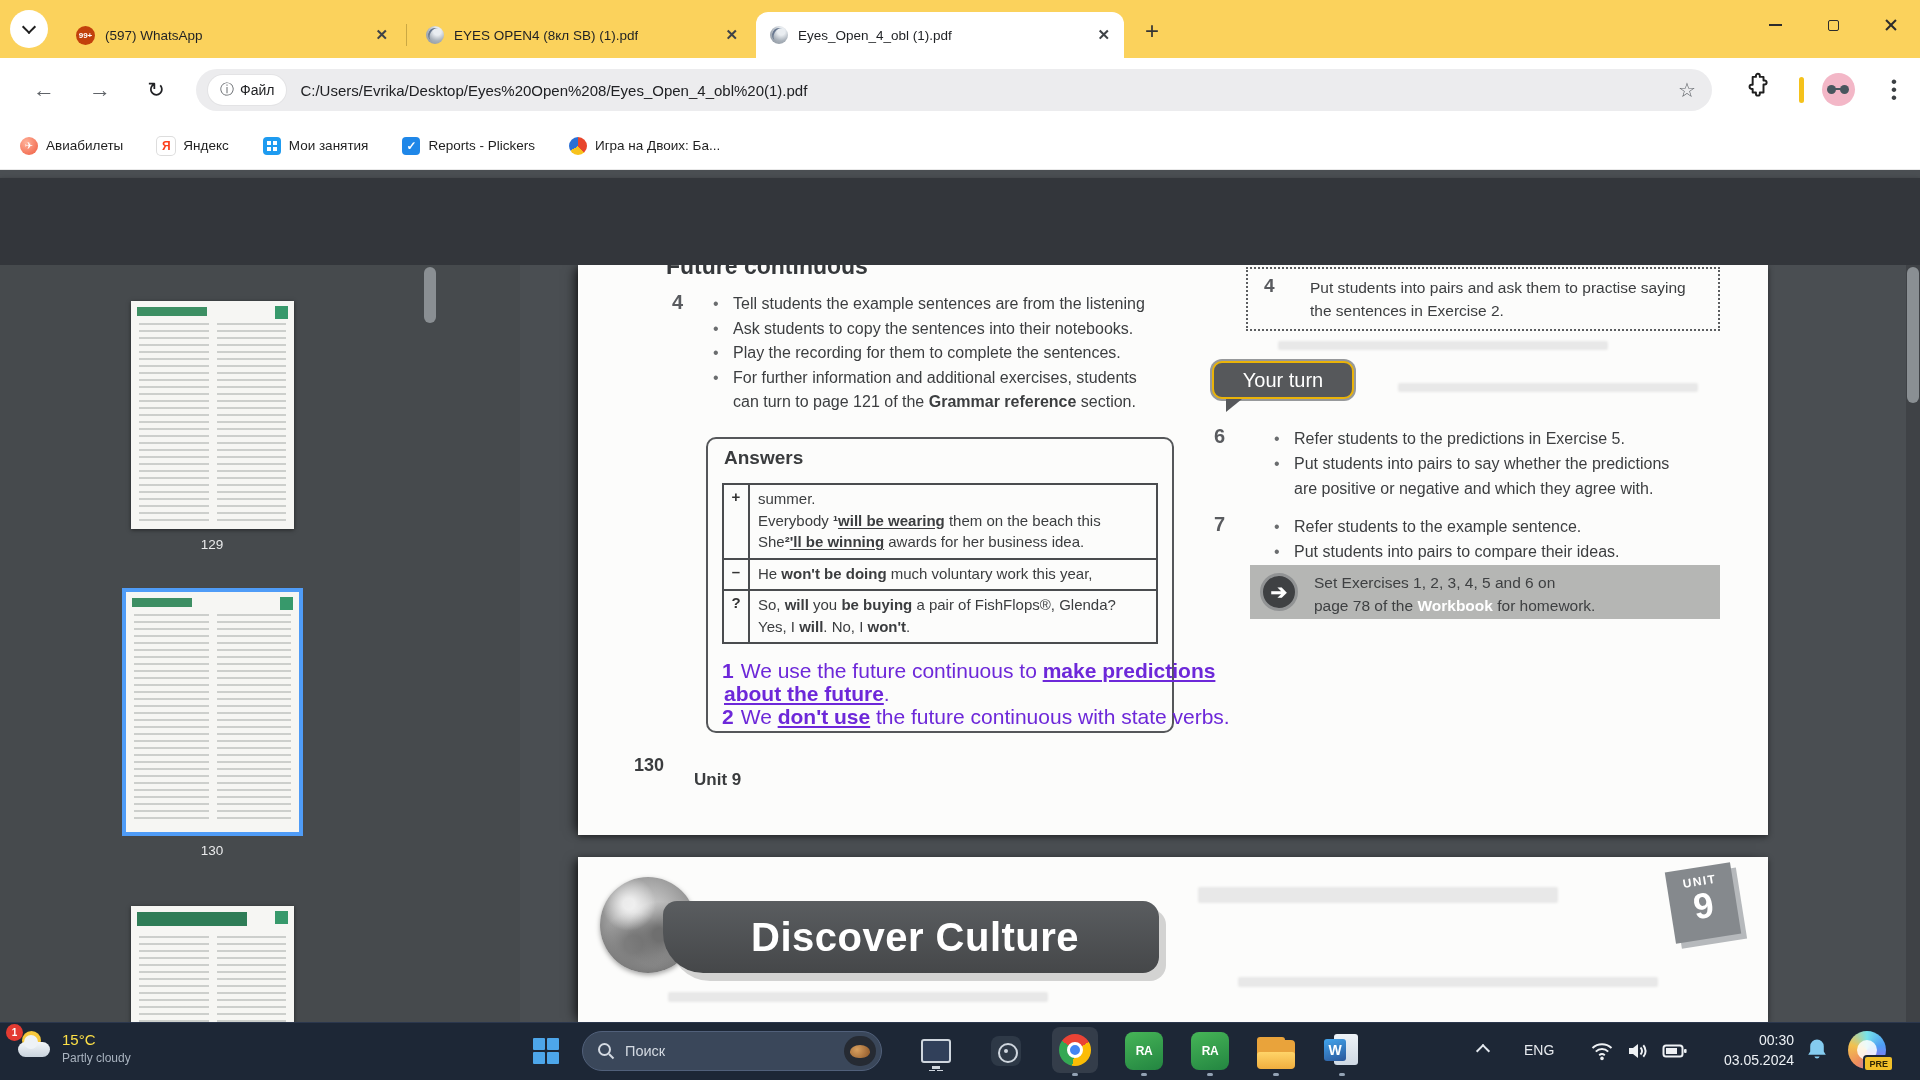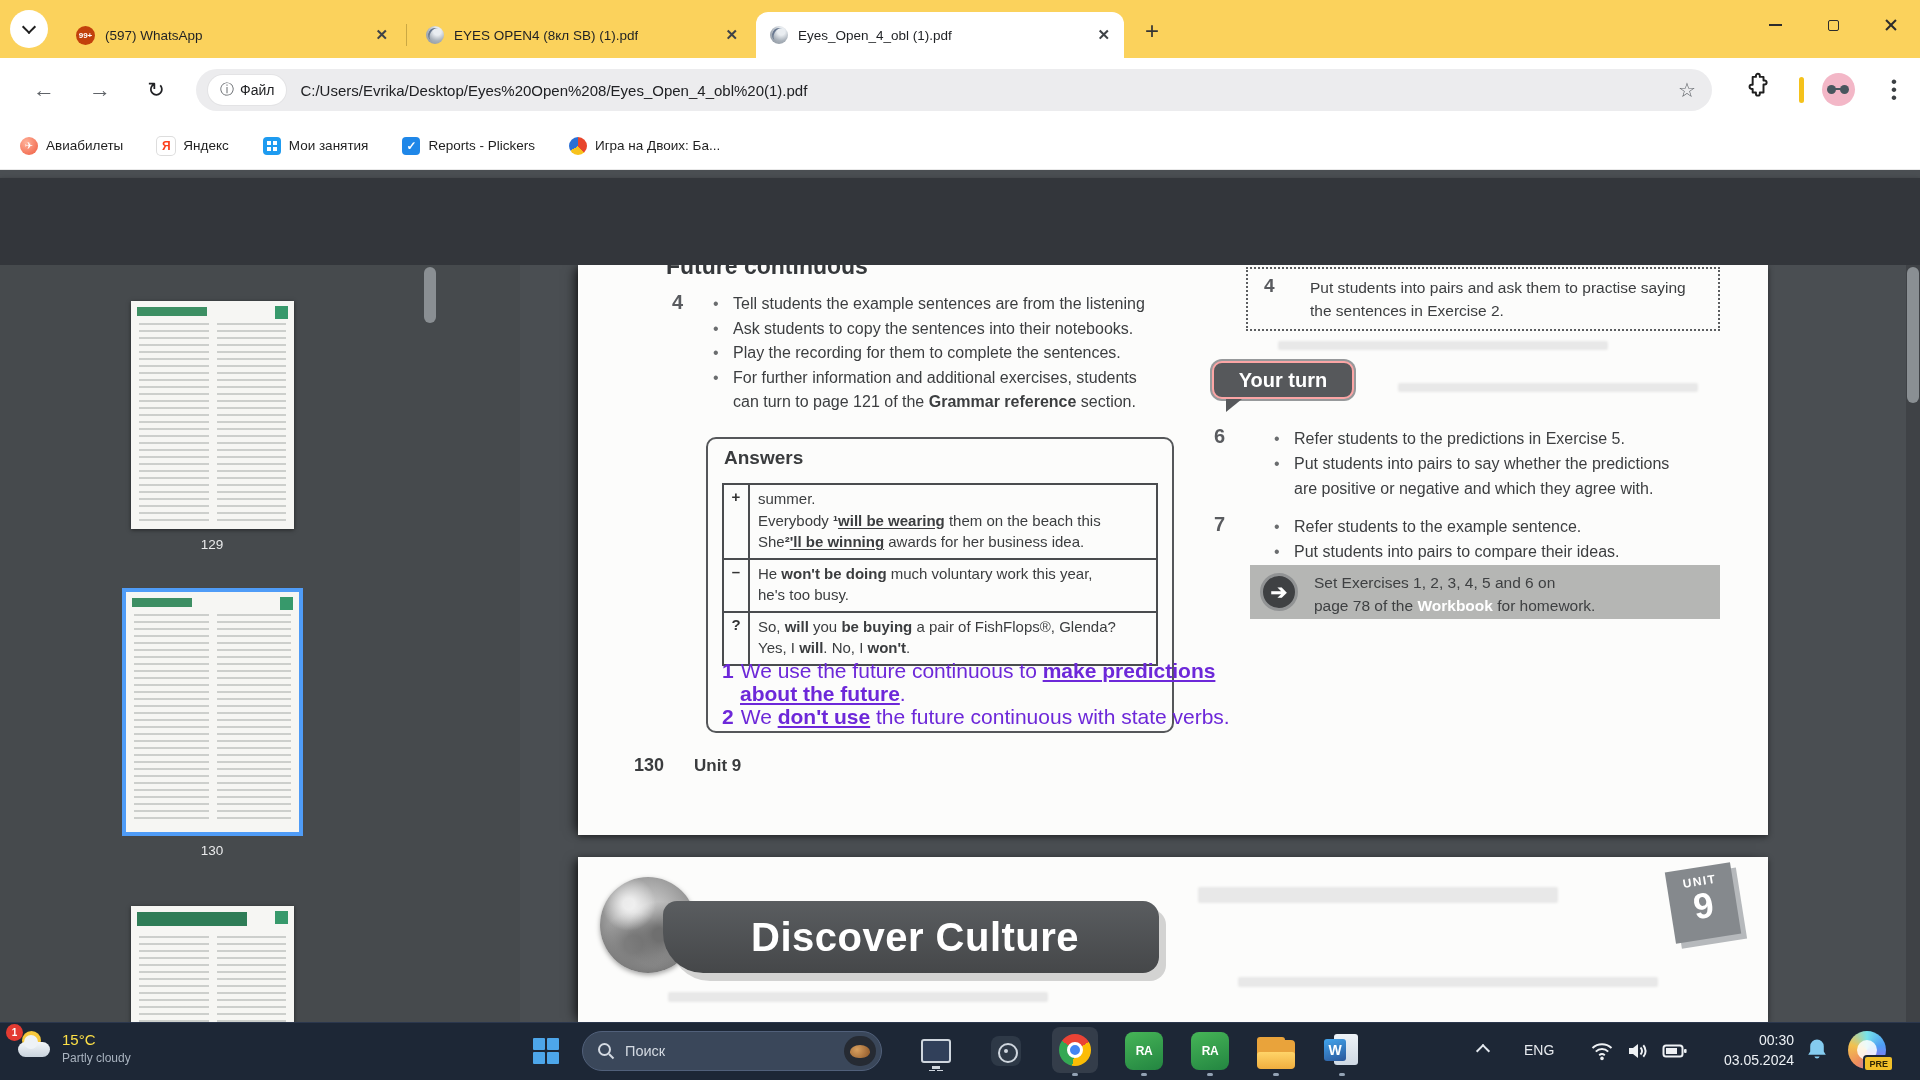--- a/index.html
+++ b/index.html
@@ -102,21 +102,21 @@
   .arow { display:flex; border-bottom:2px solid #4a4c4f; }
   .arow:last-child { border-bottom:none; }
   .asign { width:26px; border-right:2px solid #4a4c4f; display:flex; justify-content:center; padding-top:3px; font-weight:700; font-size:15px; color:#333; }
   .abody { flex:1; padding:3px 8px 5px 8px; font-size:15px; line-height:21.5px; color:#3b3d3f; }
   .noteline { position:absolute; font-size:21px; color:#6d28d9; white-space:nowrap; }
   .notenum { font-weight:700; margin-right:7px; }
 
   .footer-num { font-size:18px; font-weight:800; color:#3a3c3e; }
 
   #dashbox { left:668px; top:2px; width:474px; height:64px; border:2px dotted #5c5e60; }
-  #yourturn { left:634px; top:96px; width:142px; height:38px; background:#56585b; border:2px solid #fca5a5; box-shadow:0 0 0 2px #97999b; border-radius:10px; color:#fff; font-weight:700; font-size:20px; display:flex; align-items:center; justify-content:center; }
+  #yourturn { left:634px; top:96px; width:142px; height:38px; background:#56585b; border:2px solid #eab308; box-shadow:0 0 0 2px #97999b; border-radius:10px; color:#fff; font-weight:400; font-size:20px; display:flex; align-items:center; justify-content:center; }
   #yt-tail { left:648px; top:134px; width:0; height:0; border-top:13px solid #56585b; border-right:16px solid transparent; }
   #wbbox { left:672px; top:300px; width:470px; height:54px; background:#b5b6b4; }
   .wbicon { position:absolute; left:10px; top:8px; width:38px; height:38px; border-radius:50%; background:#3f4143; border:3px solid #919394; display:flex; align-items:center; justify-content:center; color:#fff; font-size:20px; font-weight:700; }
   .wbtext { position:absolute; left:64px; top:6px; font-size:15.5px; line-height:23px; color:#3e4042; white-space:nowrap; }
 
   .ghost { background:rgba(60,62,64,.10); filter:blur(1px); border-radius:2px; }
 
   
   #globe { left:22px; top:20px; width:96px; height:96px; border-radius:50%;
     background: radial-gradient(circle at 30% 28%, rgba(255,255,255,.75) 6%, transparent 28%),
@@ -371,38 +371,37 @@
           <div class="abody">
             <div><span>summer.</span></div>
             <div><span>Everybody </span><span class="b">¹</span><span class="b u">will be wearing</span><span> them on the beach this</span></div>
             <div><span>She</span><span class="b">²</span><span class="b u">'ll be winning</span><span> awards for her business idea.</span></div>
           </div>
         </div>
         <div class="arow">
           <div class="asign">–</div>
           <div class="abody">
             <div><span>He </span><span class="b">won't be doing</span><span> much voluntary work this year,</span></div>
-            <div><span>he's too busy.</span></div>
           </div>
         </div>
         <div class="arow">
           <div class="asign">?</div>
           <div class="abody">
             <div><span>So, </span><span class="b">will</span><span> you </span><span class="b">be buying</span><span> a pair of FishFlops®, Glenda?</span></div>
             <div><span>Yes, I </span><span class="b">will</span><span>. No, I </span><span class="b">won't</span><span>.</span></div>
           </div>
         </div>
       </div>
       <div class="noteline" style="left:14px; top:220px;"><span class="notenum">1</span><span><span>We use the future continuous to </span><span class="b u">make predictions</span></span></div>
-      <div class="noteline" style="left:32px; top:243px;"><span><span class="b u">about the future</span><span>.</span></span></div>
+      <div class="noteline" style="left:16px; top:243px;"><span><span class="b u">about the future</span><span>.</span></span></div>
       <div class="noteline" style="left:14px; top:266px;"><span class="notenum">2</span><span><span>We </span><span class="b u">don't use</span><span> the future continuous with state verbs.</span></span></div>
     </div>
 
     <div class="abs footer-num" style="left:56px; top:490px;">130</div>
-    <div class="abs footer-num" style="left:116px; top:491px; font-size:17px;">Unit 9</div>
+    <div class="abs footer-num" style="left:116px; top:505px; font-size:17px;">Unit 9</div>
 
     <div class="abs" id="dashbox">
       <div class="abs exnum" style="left:16px; top:6px; font-size:19px;">4</div>
       <div class="abs" style="left:62px; top:7px;">
         <div class="scantext" style="font-size:15.5px; line-height:23px;"><span>Put students into pairs and ask them to practise saying</span></div>
         <div class="scantext" style="font-size:15.5px; line-height:23px;"><span>the sentences in Exercise 2.</span></div>
       </div>
     </div>
 
     <div class="abs ghost" style="left:700px; top:76px; width:330px; height:9px;"></div>

